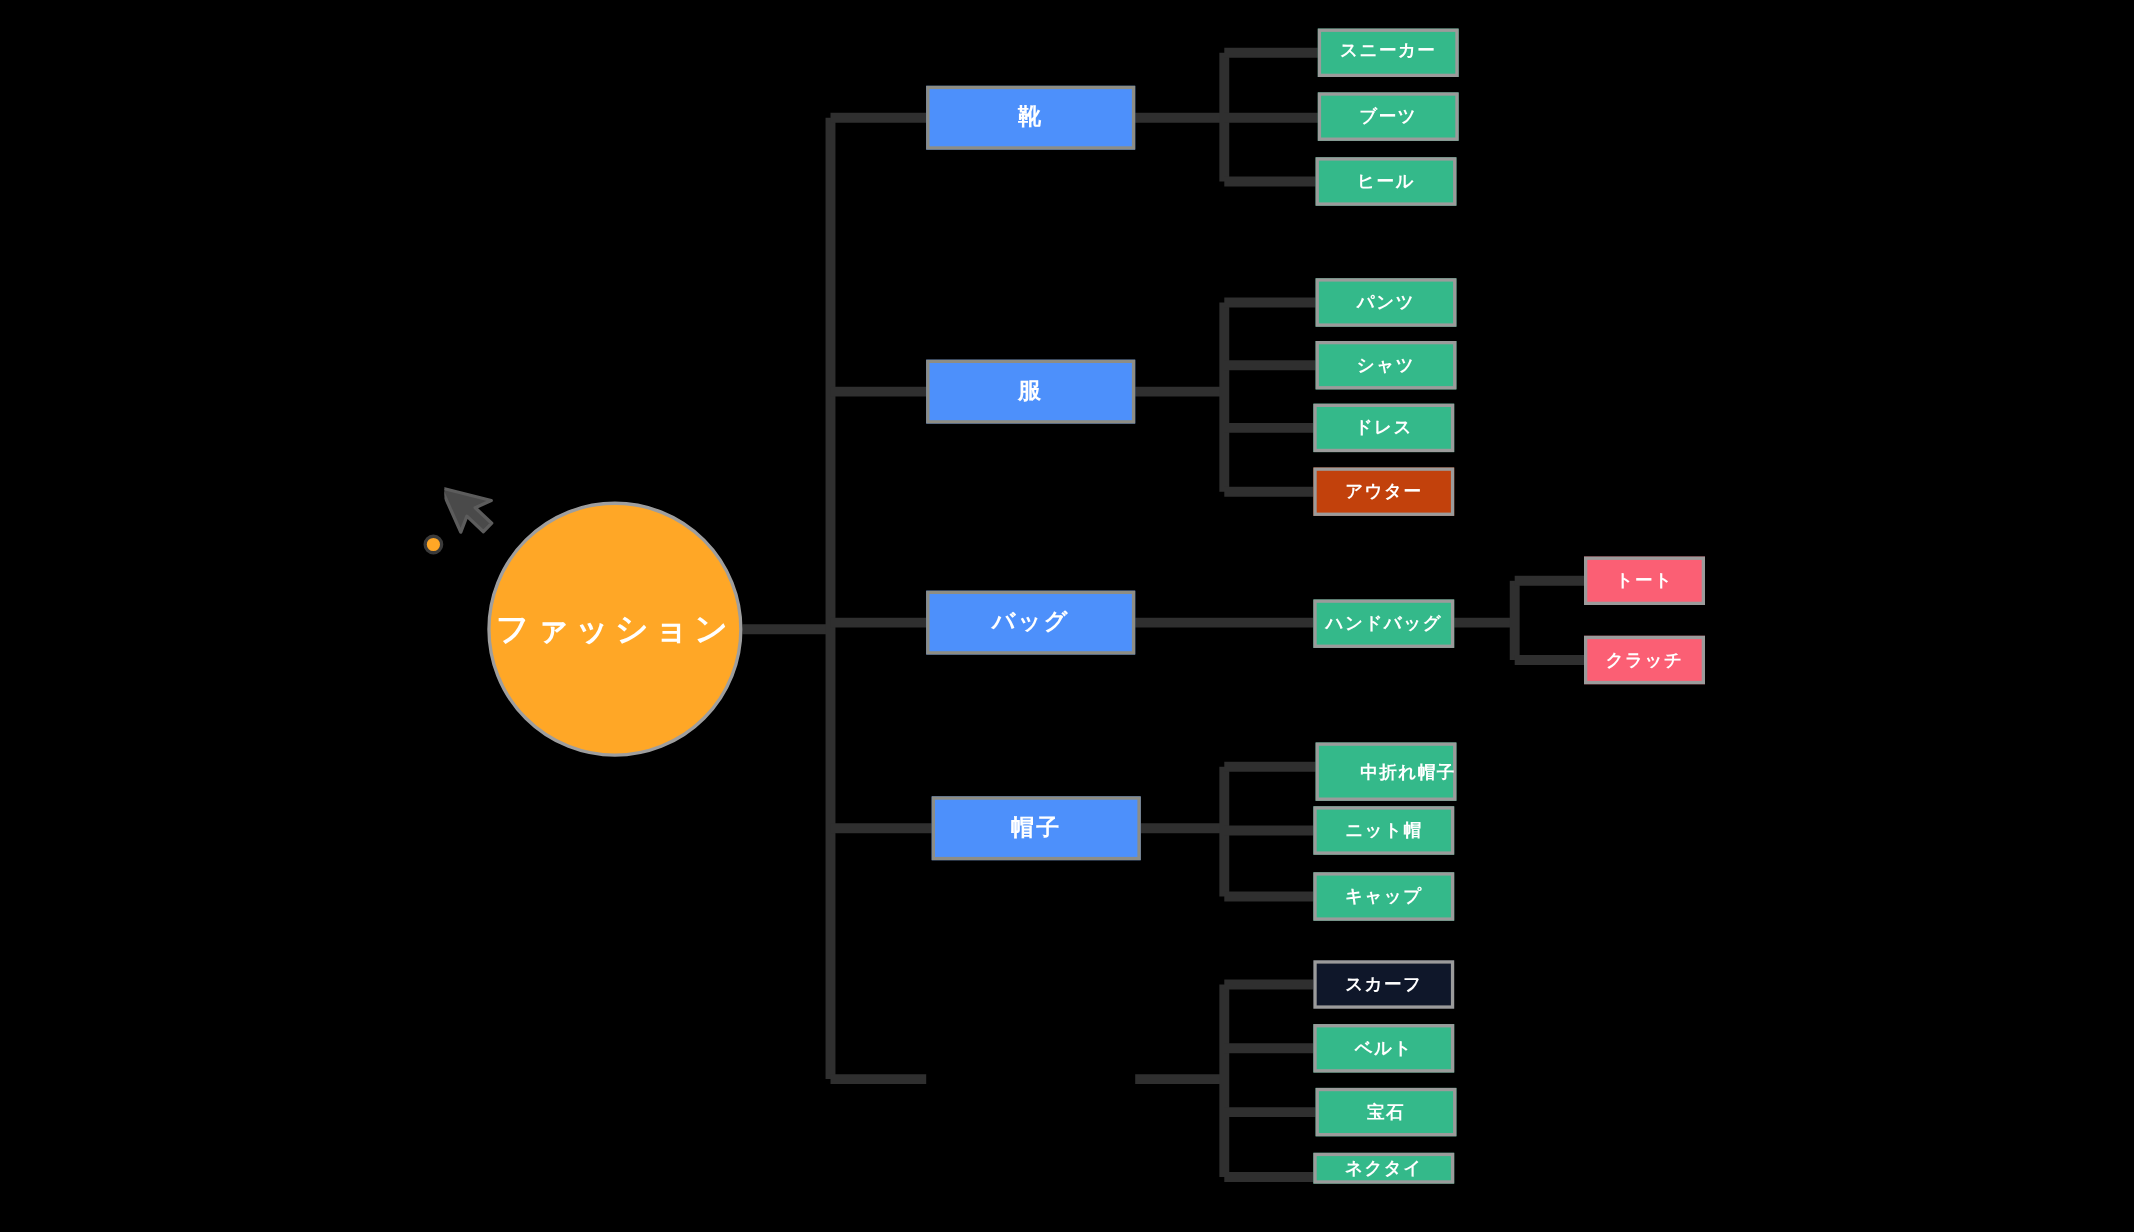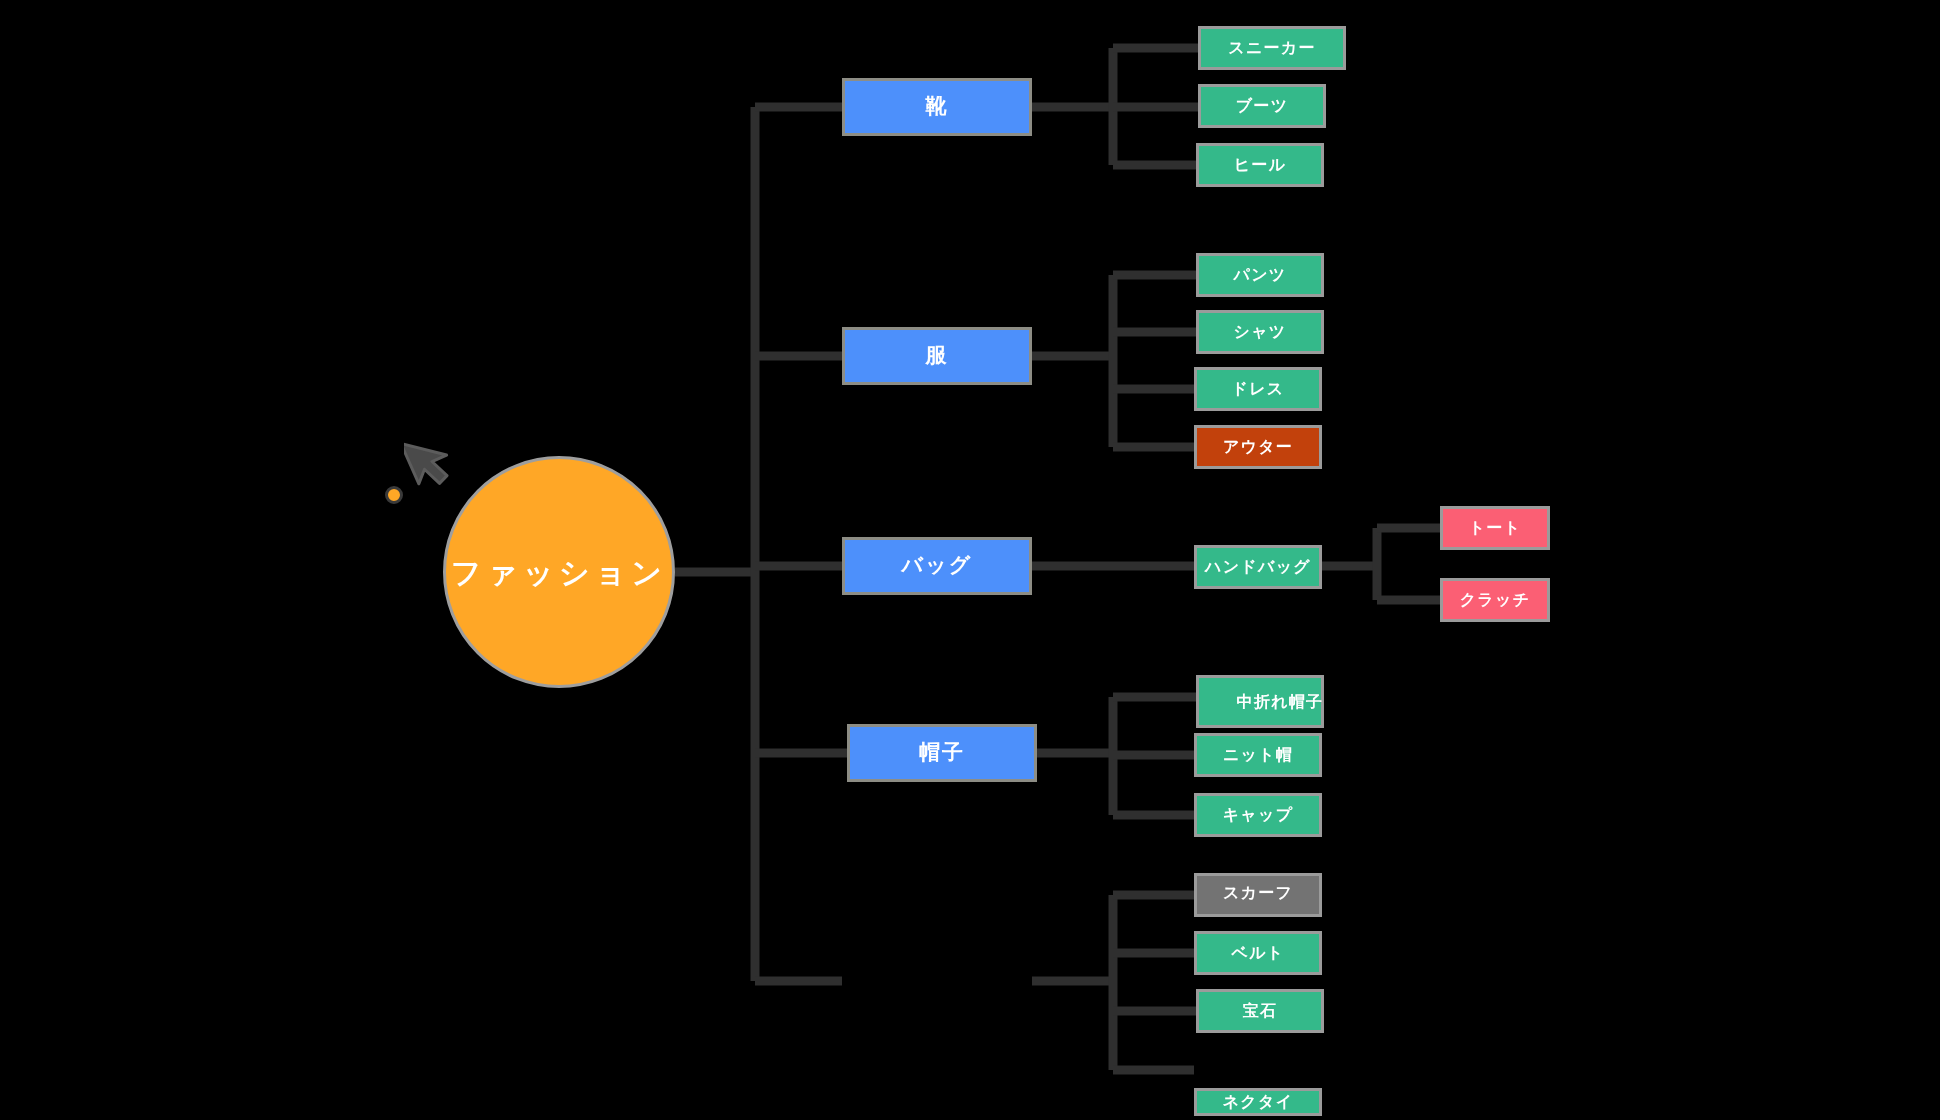--- a/index.html
+++ b/index.html
@@ -161,21 +161,21 @@
   <div class="node branch-node" style="left: 842px; top: 327px; width: 190px; height: 58px; background: rgb(77, 144, 251);">
     <span>服</span>
   </div>
   <div class="node branch-node" style="left: 842px; top: 537px; width: 190px; height: 58px; background: rgb(77, 144, 251);">
     <span>バッグ</span>
   </div>
   <div class="node branch-node" style="left: 847px; top: 724px; width: 190px; height: 58px; background: rgb(77, 144, 251);">
     <span>帽子</span>
   </div>
 
-  <div class="node leaf-node" style="left: 1198px; top: 26px; width: 148px; height: 44px; background: rgb(52, 185, 138);">
+  <div class="node leaf-node" style="left: 1198px; top: 26px; width: 128px; height: 44px; background: rgb(52, 185, 138); font-family: Liberation Mono, monospace;">
     <span>スニーカー</span>
   </div>
   <div class="node leaf-node" style="left: 1198px; top: 84px; width: 128px; height: 44px; background: rgb(52, 185, 138);">
     <span>ブーツ</span>
   </div>
   <div class="node leaf-node" style="left: 1196px; top: 143px; width: 128px; height: 44px; background: rgb(52, 185, 138);">
     <span>ヒール</span>
   </div>
 
   <div class="node leaf-node" style="left: 1196px; top: 253px; width: 128px; height: 44px; background: rgb(52, 185, 138);">
@@ -204,30 +204,30 @@
   <div class="node leaf-node" style="left: 1196px; top: 675px; width: 128px; height: 53px; background: rgb(52, 185, 138); padding-left: 40px;">
     <span>中折れ帽子</span>
   </div>
   <div class="node leaf-node" style="left: 1194px; top: 733px; width: 128px; height: 44px; background: rgb(52, 185, 138);">
     <span>ニット帽</span>
   </div>
   <div class="node leaf-node" style="left: 1194px; top: 793px; width: 128px; height: 44px; background: rgb(52, 185, 138);">
     <span>キャップ</span>
   </div>
 
-  <div class="node leaf-node" style="left: 1194px; top: 873px; width: 128px; height: 44px; background: #737373; font-family: Liberation Mono, monospace;">
+  <div class="node leaf-node" style="left: 1194px; top: 873px; width: 128px; height: 44px; background: #0f172a;">
     <span>スカーフ</span>
   </div>
   <div class="node leaf-node" style="left: 1194px; top: 931px; width: 128px; height: 44px; background: rgb(52, 185, 138);">
     <span>ベルト</span>
   </div>
   <div class="node leaf-node" style="left: 1196px; top: 989px; width: 128px; height: 44px; background: rgb(52, 185, 138);">
     <span>宝石</span>
   </div>
-  <div class="node leaf-node" style="left: 1194px; top: 1048px; width: 128px; height: 28px; background: rgb(52, 185, 138); margin-top: 40px;">
+  <div class="node leaf-node" style="left: 1194px; top: 1048px; width: 128px; height: 28px; background: rgb(52, 185, 138);">
     <span>ネクタイ</span>
   </div>
 
   <div id="cursor-layer">
     <svg class="cursor-arrow" width="56" height="62" viewBox="0 0 56 62" aria-hidden="true">
       <path d="M 6 2 L 6 46 L 17 35 L 25 54 L 35 50 L 27 31 L 43 31 Z" fill="#4a4a4a" stroke="#5c5c5c" stroke-width="3" stroke-linejoin="round" transform="rotate(-24 24 28)"></path>
     </svg>
     <div class="click-dot"></div>
   </div>
 

